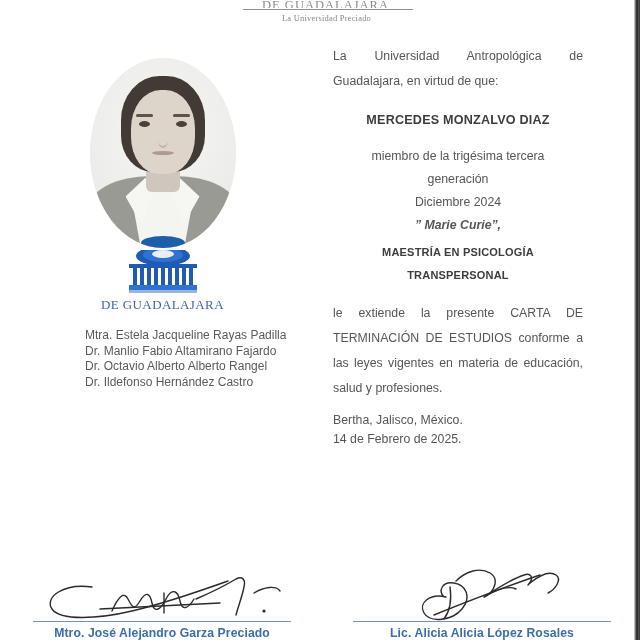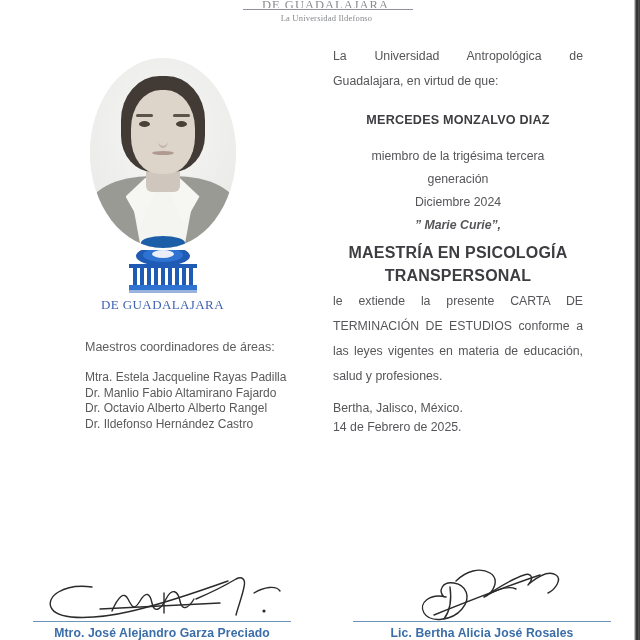--- a/index.html
+++ b/index.html
@@ -231,21 +231,21 @@
     color: #56565a;
   }
   .just { text-align: justify; text-align-last: left; }
   .just-full { text-align: justify; }
   .ctr { text-align: center; }
   .left { text-align: left; }
   .bold { font-weight: bold; color: #3d3d41; letter-spacing: .2px; }
   .name-line { margin-top: 14px; margin-bottom: 12px; font-size: 12.6px; }
   .gen-block { line-height: 23px; }
   .curie { font-weight: bold; font-style: italic; }
-  .prog-title { margin-top: 4px; margin-bottom: 2px; line-height: 23px; font-size: 16px; }
+  .prog-title { margin-top: 4px; margin-bottom: 14px; line-height: 23px; font-size: 11px; }
   .place-block { line-height: 19px; margin-top: 10px; }
 
   
   .sigs {
     position: absolute;
     left: 4px;
     bottom: 0;
     width: 633px;
     height: 86px;
   }
@@ -276,21 +276,21 @@
   }
 </style>
 </head>
 <body>
 
 <div id="page">
 
   <div class="header">
     <div class="header-top">DE GUADALAJARA</div>
     <div class="header-rule"></div>
-    <div class="header-tagline">La Universidad Ildefonso</div>
+    <div class="header-tagline">La Universidad Preciado</div>
   </div>
 
   <div class="left-col">
 
     <div class="photo-wrap">
       <div class="photo">
         <div class="ph-bg"></div>
         <div class="ph-body"></div>
         <div class="ph-shirt"></div>
         <div class="ph-collarL"></div>
@@ -328,21 +328,20 @@
         </g>
         <rect x="14" y="35" width="68" height="5" fill="#2f73d2"></rect>
         <rect x="14" y="40" width="68" height="3" fill="#9ab4dd"></rect>
       </svg>
     </div>
 
     <div class="uni-name">
       <span class="l2">DE GUADALAJARA</span>
     </div>
 
-    <div class="coord-label">Maestros coordinadores de áreas:</div>
 
     <div class="coord-list">
       <div>Mtra. Estela Jacqueline Rayas Padilla</div>
       <div>Dr. Manlio Fabio Altamirano Fajardo</div>
       <div>Dr. Octavio Alberto Alberto Rangel</div>
       <div>Dr. Ildefonso Hernández Castro</div>
     </div>
   </div>
 
   <div class="right-col">
@@ -394,18 +393,18 @@
             <path d="M112 30 C96 26, 84 36, 90 46 C96 56, 118 54, 128 42 C138 30, 132 18, 120 16 C108 14, 104 24, 110 30"></path>
             <path d="M122 14 C132 4, 146 0, 156 6 C166 12, 160 26, 150 30 C160 24, 174 18, 182 22"></path>
             <path d="M150 30 C162 22, 178 12, 190 8 C198 5, 200 12, 194 18"></path>
             <path d="M196 16 C206 8, 216 4, 222 8 C228 12, 222 22, 214 26"></path>
             <path d="M100 48 C130 36, 170 20, 206 8"></path>
             <path d="M116 20 C118 34, 116 44, 110 52"></path>
           </g>
         </svg>
       </div>
       <div class="sig-rule"></div>
-      <div class="sig-name">Lic. Bertha Alicia José Rosales</div>
+      <div class="sig-name">Lic. Alicia Alicia López Rosales</div>
     </div>
   </div>
 
   <div class="edge-line"></div>
 </div>
 
 </body></html>

